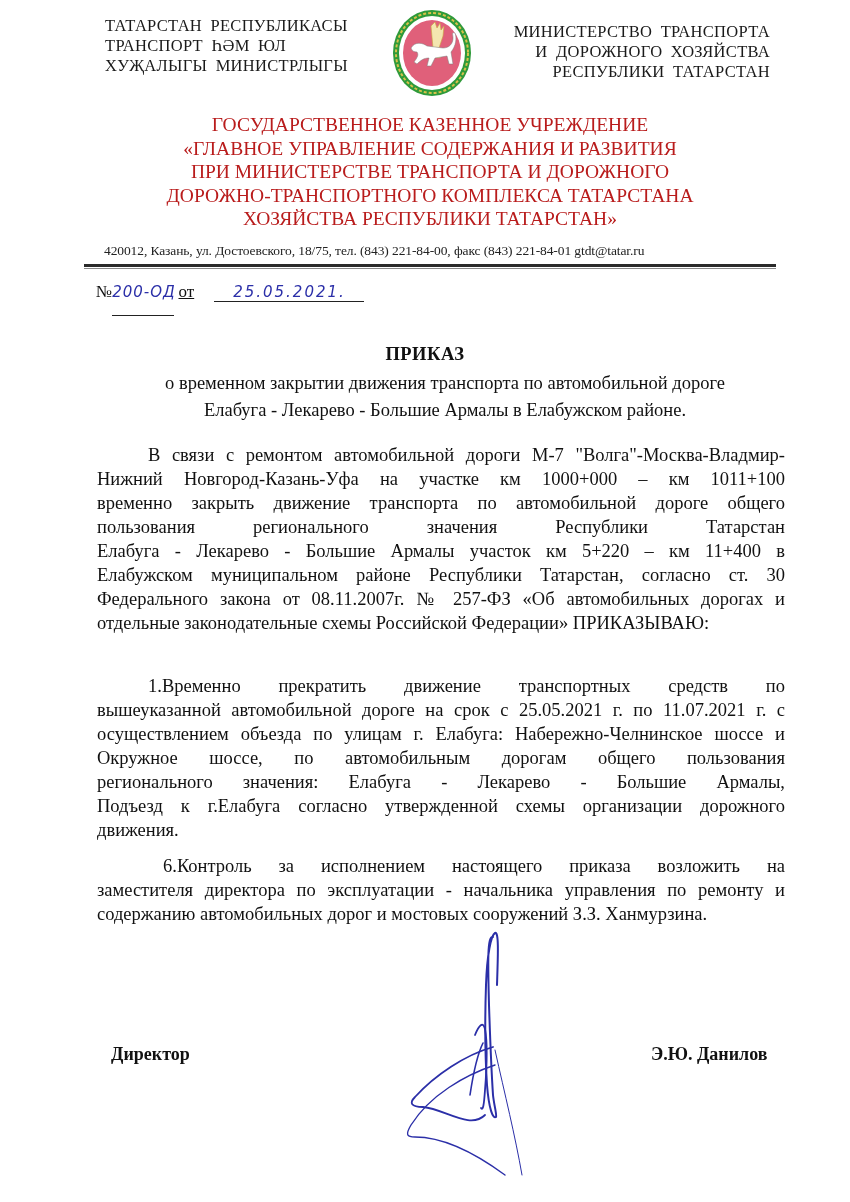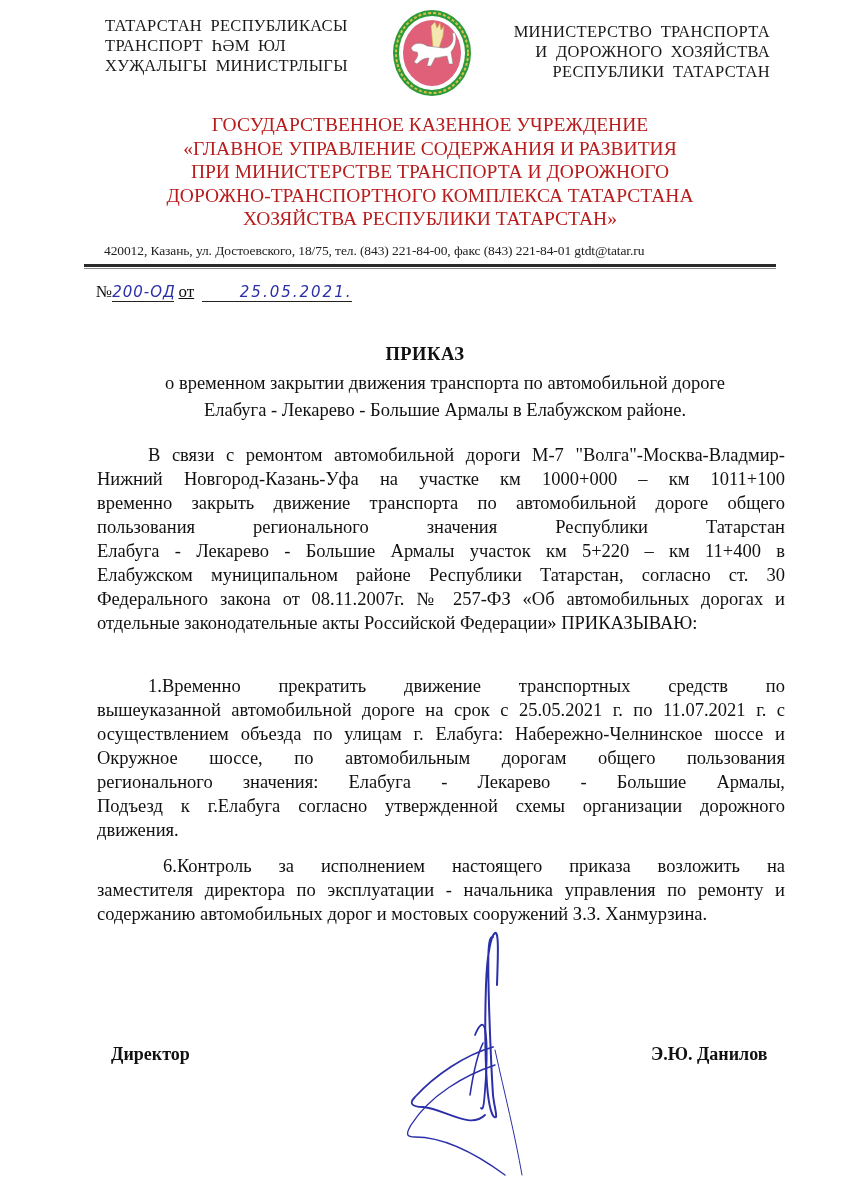--- a/index.html
+++ b/index.html
@@ -19,22 +19,22 @@
   .org div { white-space: nowrap; }
 
   .address { position: absolute; left: 104px; top: 243px; font-size: 13.5px; color: #222;
              white-space: nowrap; letter-spacing: -0.1px; }
   .rule { position: absolute; left: 84px; width: 692px; top: 264px; height: 3px; background: #2a2a2a; }
   .rule2 { position: absolute; left: 84px; width: 692px; top: 268px; height: 1px; background: #8a8a8a; }
 
   .regline { position: absolute; left: 96px; top: 282px; font-size: 17px; white-space: nowrap; }
   .regline .num-sign { font-size: 17px; }
   .hand { font-family: "DejaVu Sans", sans-serif; font-style: italic; color: #2b2fa8; font-size: 15px; letter-spacing: 1px; }
-  .reg-num { display: inline-block; width: 62px; border-bottom: 1px solid #222; text-align: right; padding-bottom: 0px; }
-  .reg-date { display: inline-block; width: 150px; border-bottom: 1px solid #222; text-align: right; margin-left: 4px; letter-spacing: 2px; font-style: italic; }
+  .reg-num { display: inline-block; width: 62px; border-bottom: 1px solid #222; text-align: right; padding-bottom: 14px; }
+  .reg-date { display: inline-block; width: 150px; border-bottom: 1px solid #222; text-align: center; margin-left: 16px; letter-spacing: 2px; font-style: italic; }
   .ot { margin-left: 0; text-decoration: underline; }
 
   .title { position: absolute; left: 0; width: 850px; top: 344px; text-align: center;
            font-weight: bold; font-size: 18.5px; letter-spacing: 0.5px; }
   .subtitle { position: absolute; left: 100px; width: 690px; top: 370px; text-align: center;
               font-size: 18.5px; line-height: 27px; }
   .subtitle div { white-space: nowrap; }
 
   .body-block { position: absolute; left: 97px; width: 688px; font-size: 18.5px; line-height: 24px;
                 font-family: "Liberation Serif", serif; }
@@ -103,21 +103,21 @@
 </div>
 
 <div class="body-block p1">
   <div class="ln indent">В связи с ремонтом автомобильной дороги М-7 "Волга"-Москва-Владмир-</div>
   <div class="ln">Нижний Новгород-Казань-Уфа на участке км 1000+000 – км 1011+100</div>
   <div class="ln">временно закрыть движение транспорта по автомобильной дороге общего</div>
   <div class="ln">пользования регионального значения Республики Татарстан</div>
   <div class="ln">Елабуга - Лекарево - Большие Армалы участок км 5+220 – км 11+400 в</div>
   <div class="ln">Елабужском муниципальном районе Республики Татарстан, согласно ст. 30</div>
   <div class="ln">Федерального закона от 08.11.2007г.  № 257-ФЗ «Об автомобильных дорогах и</div>
-  <div class="ln last">отдельные законодательные акты Российской Федерации» ПРИКАЗЫВАЮ:</div>
+  <div class="ln last">отдельные законодательные схемы Российской Федерации» ПРИКАЗЫВАЮ:</div>
 </div>
 
 <div class="body-block p2">
   <div class="ln indent">1.Временно прекратить движение транспортных средств по</div>
   <div class="ln">вышеуказанной автомобильной дороге на срок с 25.05.2021 г. по 11.07.2021 г. с</div>
   <div class="ln">осуществлением объезда по улицам г. Елабуга: Набережно-Челнинское шоссе и</div>
   <div class="ln">Окружное шоссе, по автомобильным дорогам общего пользования</div>
   <div class="ln">регионального значения: Елабуга - Лекарево - Большие Армалы,</div>
   <div class="ln">Подъезд к г.Елабуга согласно утвержденной схемы организации дорожного</div>
   <div class="ln last">движения.</div>

